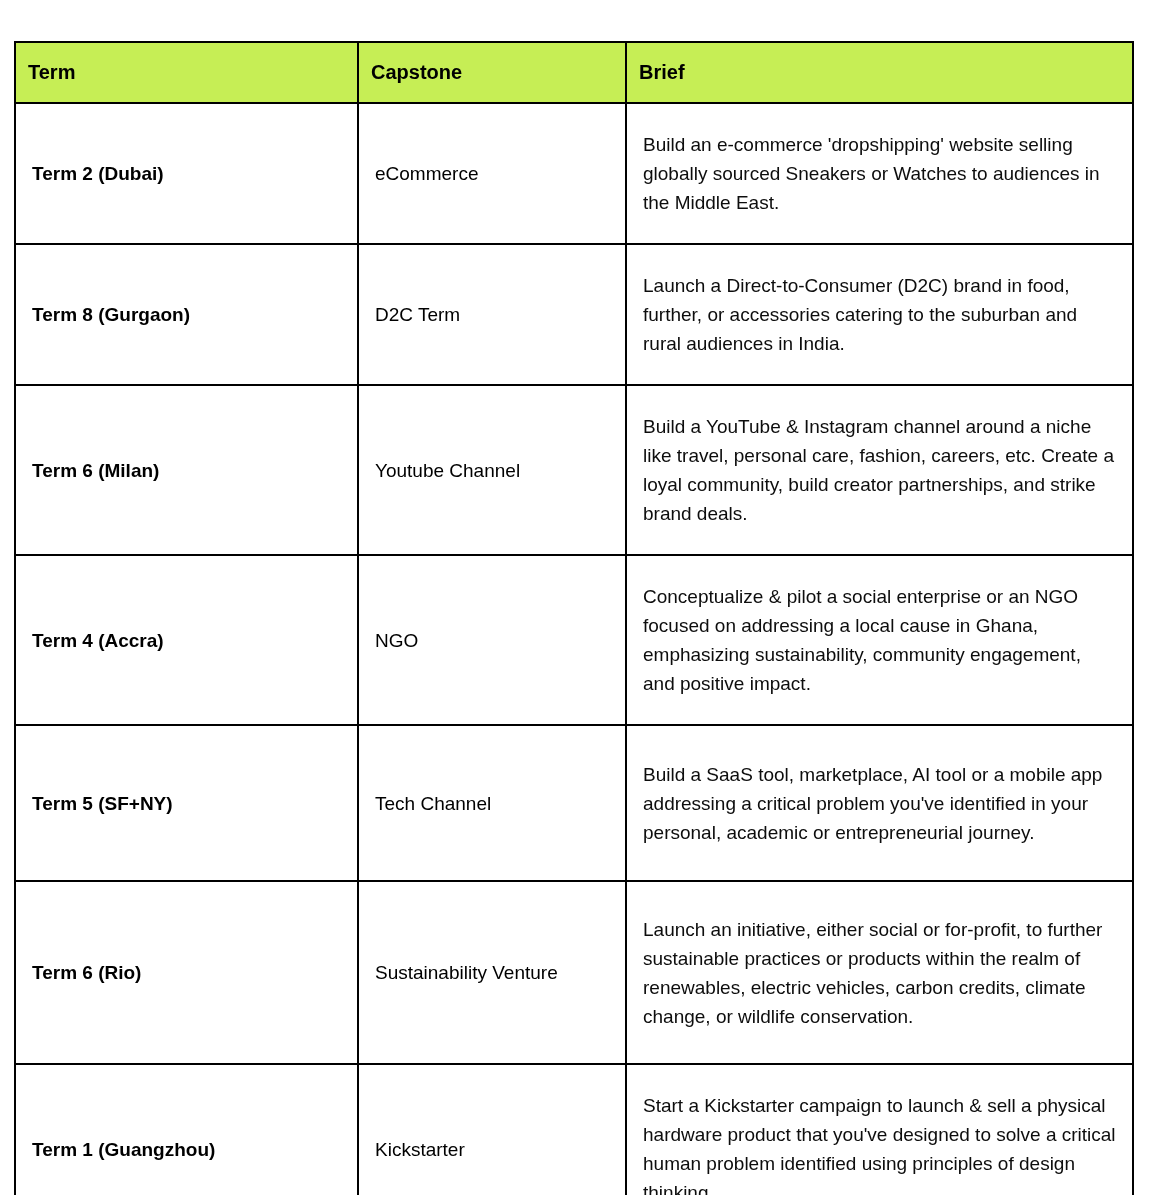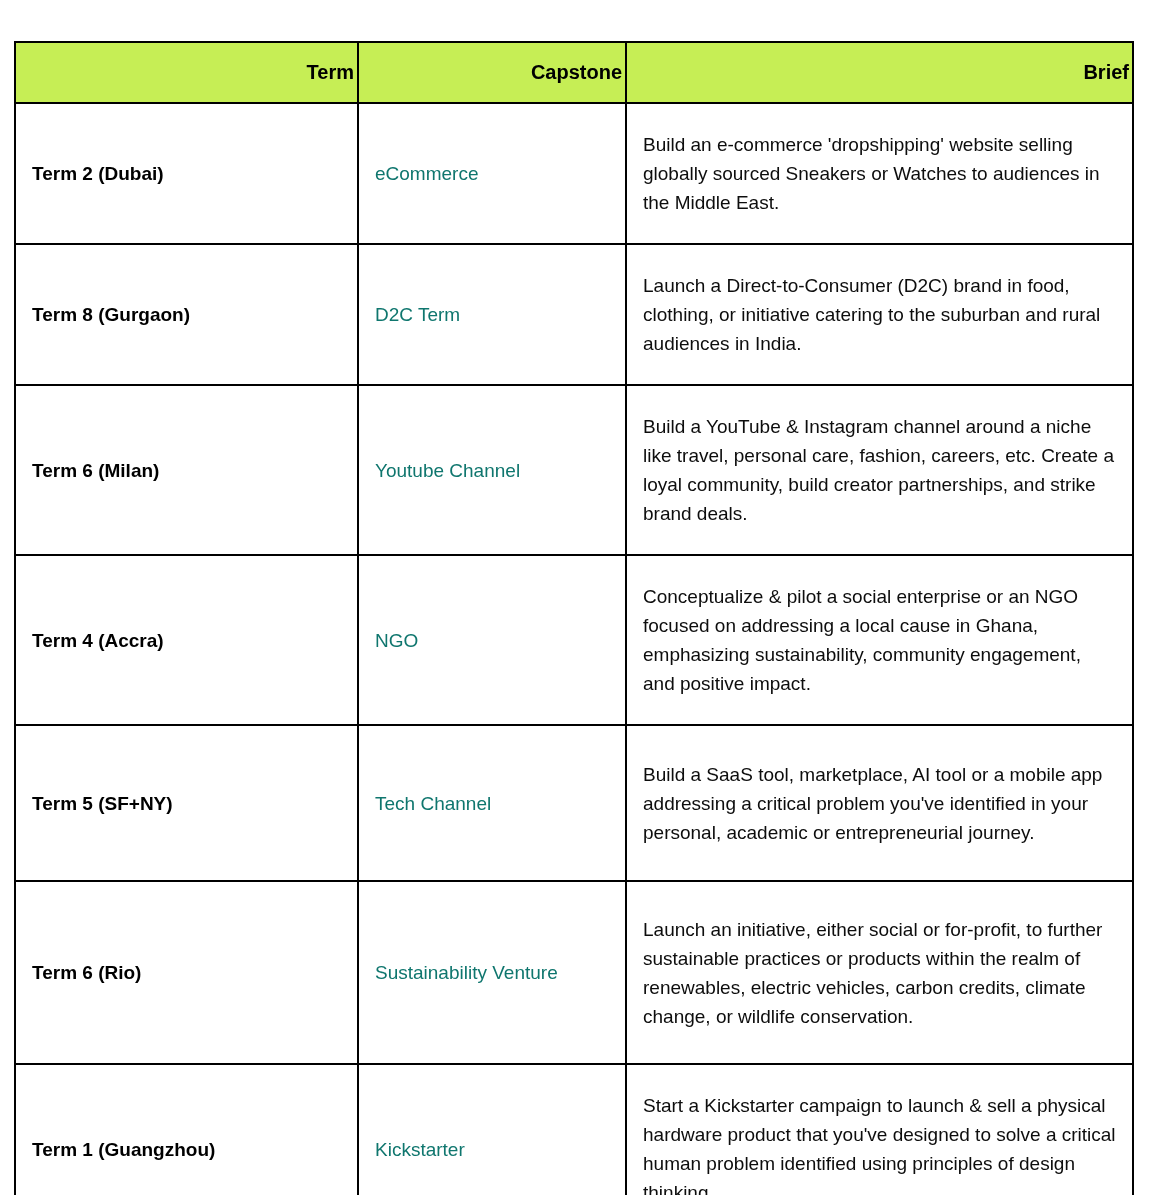--- a/index.html
+++ b/index.html
@@ -22,39 +22,39 @@
   }
   .capstone-table th,
   .capstone-table td {
     border: 2px solid #000000;
     box-sizing: border-box;
   }
   .capstone-table th {
     height: 61px;
     font-size: 20px;
     font-weight: bold;
-    text-align: right;
+    text-align: left;
     vertical-align: middle;
     color: #000000;
     background: #c6ee55;
-    padding: 0 3px;
+    padding: 0 12px;
   }
   .capstone-table td {
     padding: 26px 16px;
     font-size: 19px;
     line-height: 29px;
     vertical-align: middle;
     background: #ffffff;
     word-wrap: break-word;
   }
   td.term-cell {
     font-weight: bold;
     color: #000000;
   }
-  td.capstone-cell { color: #0f766e; }
+  td.capstone-cell { color: #000000; }
   td.brief-cell { color: #0d0d0d; }
 
   tr.r1 { height: 128px; }
   tr.r2 { height: 118px; }
   tr.r3 { height: 155px; }
   tr.r4 { height: 148px; }
   tr.r5 { height: 156px; }
   tr.r6 { height: 183px; }
   tr.r7 { height: 153px; }
 </style>
@@ -77,21 +77,21 @@
     </thead>
     <tbody>
       <tr class="r1">
         <td class="term-cell">Term 2 (Dubai)</td>
         <td class="capstone-cell">eCommerce</td>
         <td class="brief-cell">Build an e-commerce 'dropshipping' website selling globally sourced Sneakers or Watches to audiences in the Middle East.</td>
       </tr>
       <tr class="r2">
         <td class="term-cell">Term 8 (Gurgaon)</td>
         <td class="capstone-cell">D2C Term</td>
-        <td class="brief-cell">Launch a Direct-to-Consumer (D2C) brand in food, clothing, or initiative catering to the suburban and rural audiences in India.</td>
+        <td class="brief-cell">Launch a Direct-to-Consumer (D2C) brand in food, further, or accessories catering to the suburban and rural audiences in India.</td>
       </tr>
       <tr class="r3">
         <td class="term-cell">Term 6 (Milan)</td>
         <td class="capstone-cell">Youtube Channel</td>
         <td class="brief-cell">Build a YouTube &amp; Instagram channel around a niche like travel, personal care, fashion, careers, etc. Create a loyal community, build creator partnerships, and strike brand deals.</td>
       </tr>
       <tr class="r4">
         <td class="term-cell">Term 4 (Accra)</td>
         <td class="capstone-cell">NGO</td>
         <td class="brief-cell">Conceptualize &amp; pilot a social enterprise or an NGO focused on addressing a local cause in Ghana, emphasizing sustainability, community engagement, and positive impact.</td>

